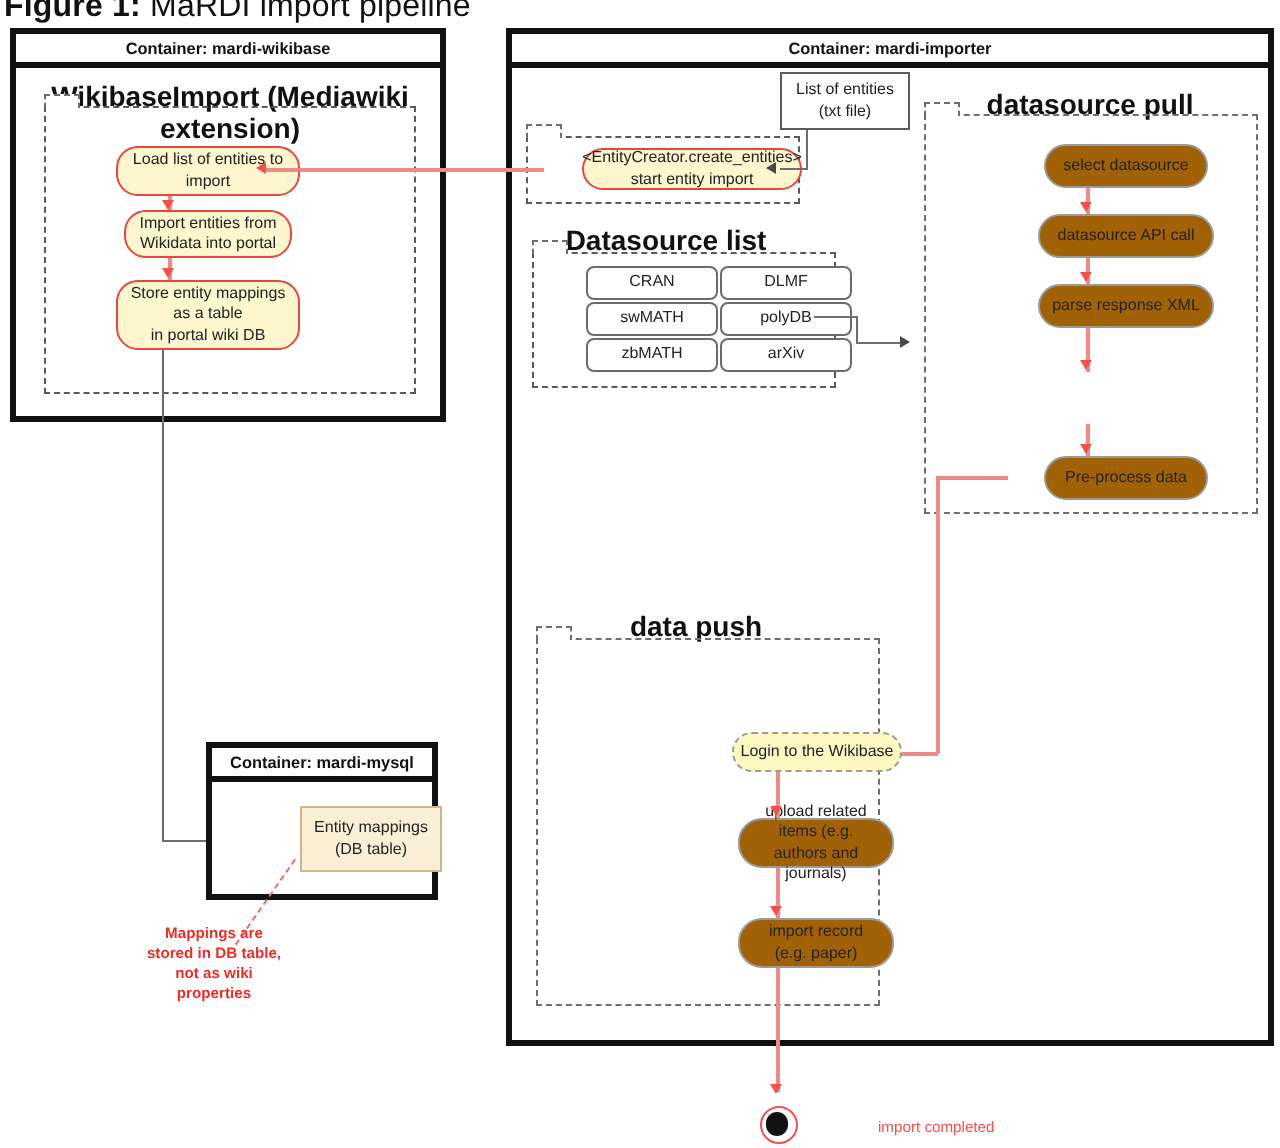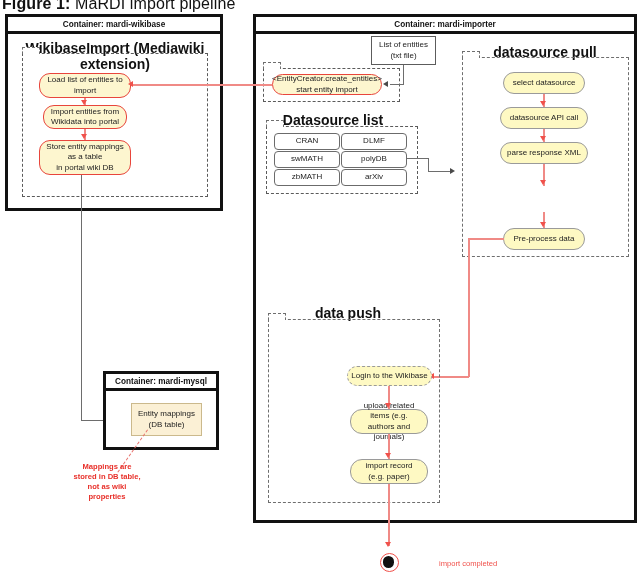--- a/index.html
+++ b/index.html
@@ -23,23 +23,23 @@
   .dashed.gray{border-color:#6e6e6e;}
   .grp-title{position:absolute;font-size:14px;font-weight:700;color:#111;text-align:center;}
 
   
   .notch{position:absolute;width:18px;height:7px;border:1.3px dashed #6e6e6e;
     border-bottom:none;box-sizing:border-box;background:#fff;}
 
   
   .node{position:absolute;box-sizing:border-box;display:flex;align-items:center;
     justify-content:center;text-align:center;font-size:8px;color:#222;line-height:1.28;
-    padding:1px 3px;}
+    padding:1px 3px;margin-left:19px;}
   .n-yellow{background:#fdf6cf;border:1.2px solid #e8453c;border-radius:11px;}
-  .n-gray{background:#fef9c3;border:1.1px solid #9a9a9a;border-radius:12px;}
+  .n-gray{background:#a16207;border:1.1px solid #9a9a9a;border-radius:12px;}
   .n-gray-dash{background:#fef9c3;border:1.2px dashed #9a9a9a;border-radius:12px;}
   .n-rect{background:#ffffff;border:1.2px solid #5c5c5c;border-radius:0;}
   .n-ds{background:#ffffff;border:1px solid #6b6b6b;border-radius:4px;font-size:8px;}
   .n-beige{background:#fbf0d5;border:1.2px solid #cbb98c;border-radius:0;}
 
   
   .ln{position:absolute;background:#f08a86;}
   .ln-h{height:1.6px;}
   .ln-v{width:1.6px;}
   .ln-gray{background:#6d6d6d;}

